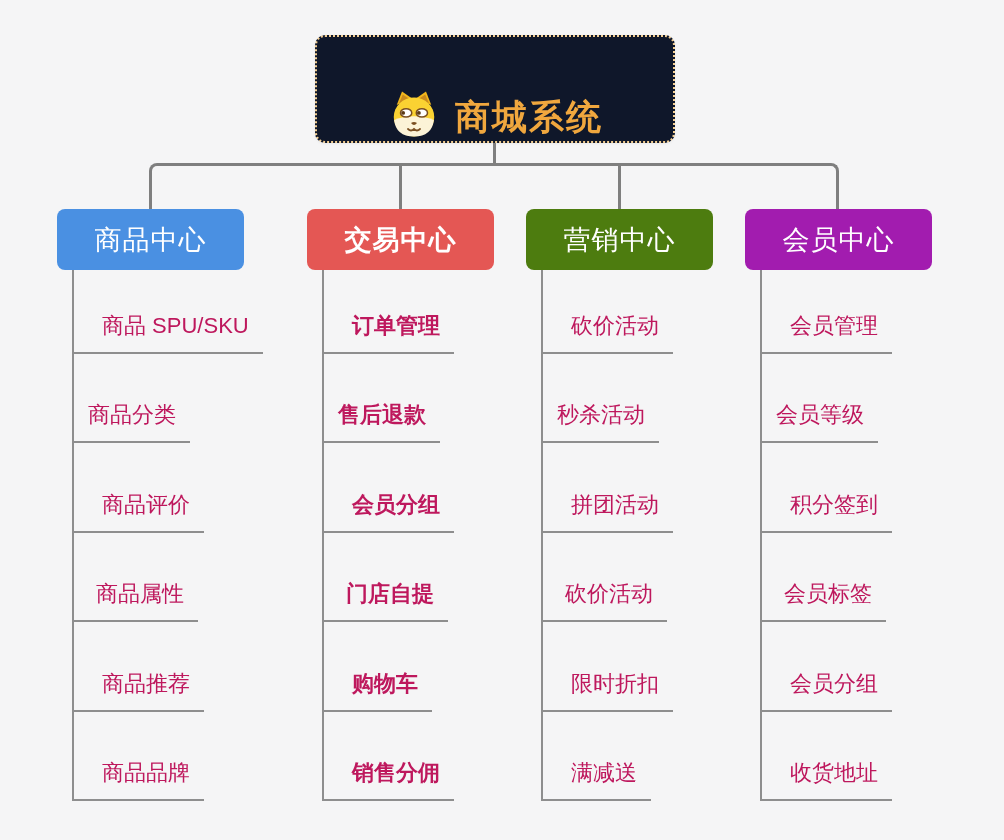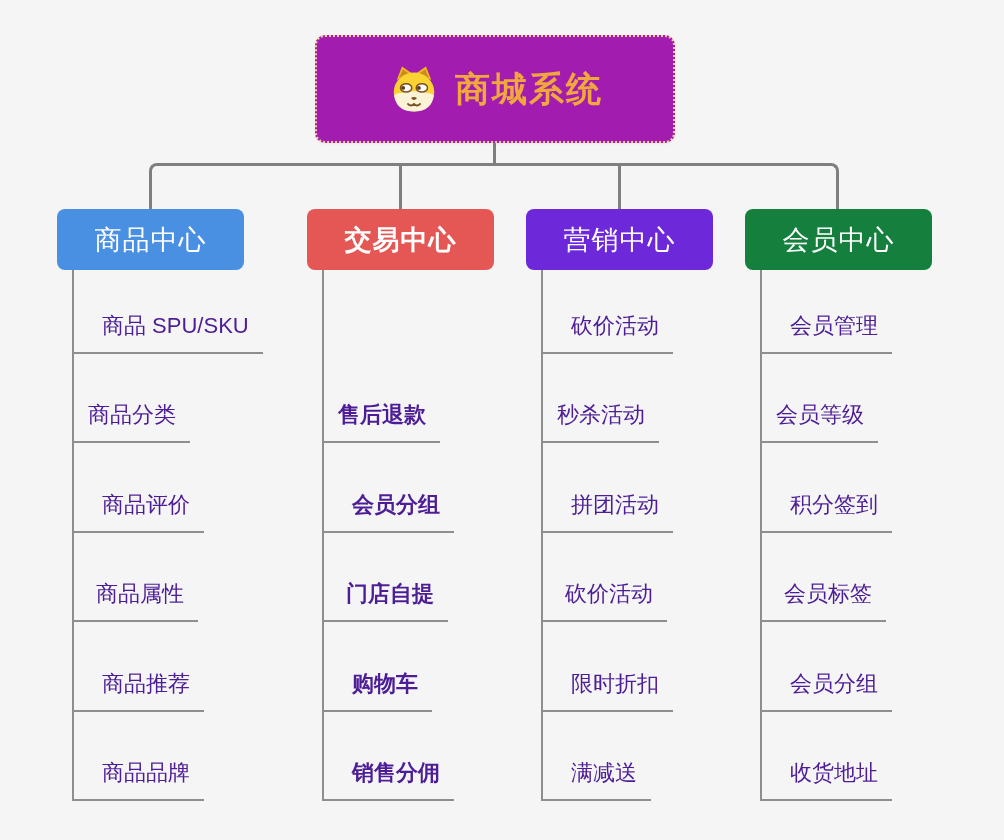--- a/index.html
+++ b/index.html
@@ -13,26 +13,26 @@
     height: 840px;
     background: #f5f5f6;
     overflow: hidden;
   }
 
   
   .root-node {
     position: absolute;
     left: 315px; top: 35px;
     width: 360px; height: 108px;
-    background: #a21caf;
+    background: #0f172a;
     border: 2px dotted #f3ce92;
     border-radius: 10px;
     box-sizing: border-box;
     display: flex;
-    align-items: center;
+    align-items: flex-end;
     justify-content: center;
     gap: 14px;
     box-shadow: 0 1px 3px rgba(0,0,0,0.05);
   }
   .root-title {
     font-size: 35px;
     font-weight: 600;
     color: #f0a73e;
     letter-spacing: 2px;
   }
@@ -86,21 +86,21 @@
     width: 2px; height: 531px;
     background: #8e8e8e;
   }
 
   .leaf {
     position: absolute;
     left: 15px;
     white-space: nowrap;
     font-size: 22px;
     line-height: 35px;
-    color: #4c1d95;
+    color: #be185d;
     padding: 0 14px 9px 30px;
     border-bottom: 2px solid #8e8e8e;
     cursor: pointer;
   }
   .r0 { top:  99px; }
   .r1 { top: 188px; padding-left: 16px; }
   .r2 { top: 278px; }
   .r3 { top: 367px; padding-left: 24px; }
   .r4 { top: 457px; }
   .r5 { top: 546px; }
@@ -140,40 +140,41 @@
     <div class="leaf r1">商品分类</div>
     <div class="leaf r2">商品评价</div>
     <div class="leaf r3">商品属性</div>
     <div class="leaf r4">商品推荐</div>
     <div class="leaf r5">商品品牌</div>
   </div>
 
   <div class="branch branch-1">
     <div class="branch-box" style="background-color: rgb(228, 87, 84);">交易中心</div>
     <div class="trunk"></div>
+    <div class="leaf r0">订单管理</div>
     <div class="leaf r1">售后退款</div>
     <div class="leaf r2">会员分组</div>
     <div class="leaf r3">门店自提</div>
     <div class="leaf r4">购物车</div>
     <div class="leaf r5">销售分佣</div>
   </div>
 
   <div class="branch branch-2">
-    <div class="branch-box" style="background-color: #6d28d9; text-align: right;">营销中心</div>
+    <div class="branch-box" style="background-color: #4d7c0f; text-align: right;">营销中心</div>
     <div class="trunk"></div>
     <div class="leaf r0">砍价活动</div>
     <div class="leaf r1">秒杀活动</div>
     <div class="leaf r2">拼团活动</div>
     <div class="leaf r3">砍价活动</div>
     <div class="leaf r4">限时折扣</div>
     <div class="leaf r5">满减送</div>
   </div>
 
   <div class="branch branch-3">
-    <div class="branch-box" style="background-color: #15803d;">会员中心</div>
+    <div class="branch-box" style="background-color: #a21caf;">会员中心</div>
     <div class="trunk"></div>
     <div class="leaf r0">会员管理</div>
     <div class="leaf r1">会员等级</div>
     <div class="leaf r2">积分签到</div>
     <div class="leaf r3">会员标签</div>
     <div class="leaf r4">会员分组</div>
     <div class="leaf r5">收货地址</div>
   </div>
 
 </div>

